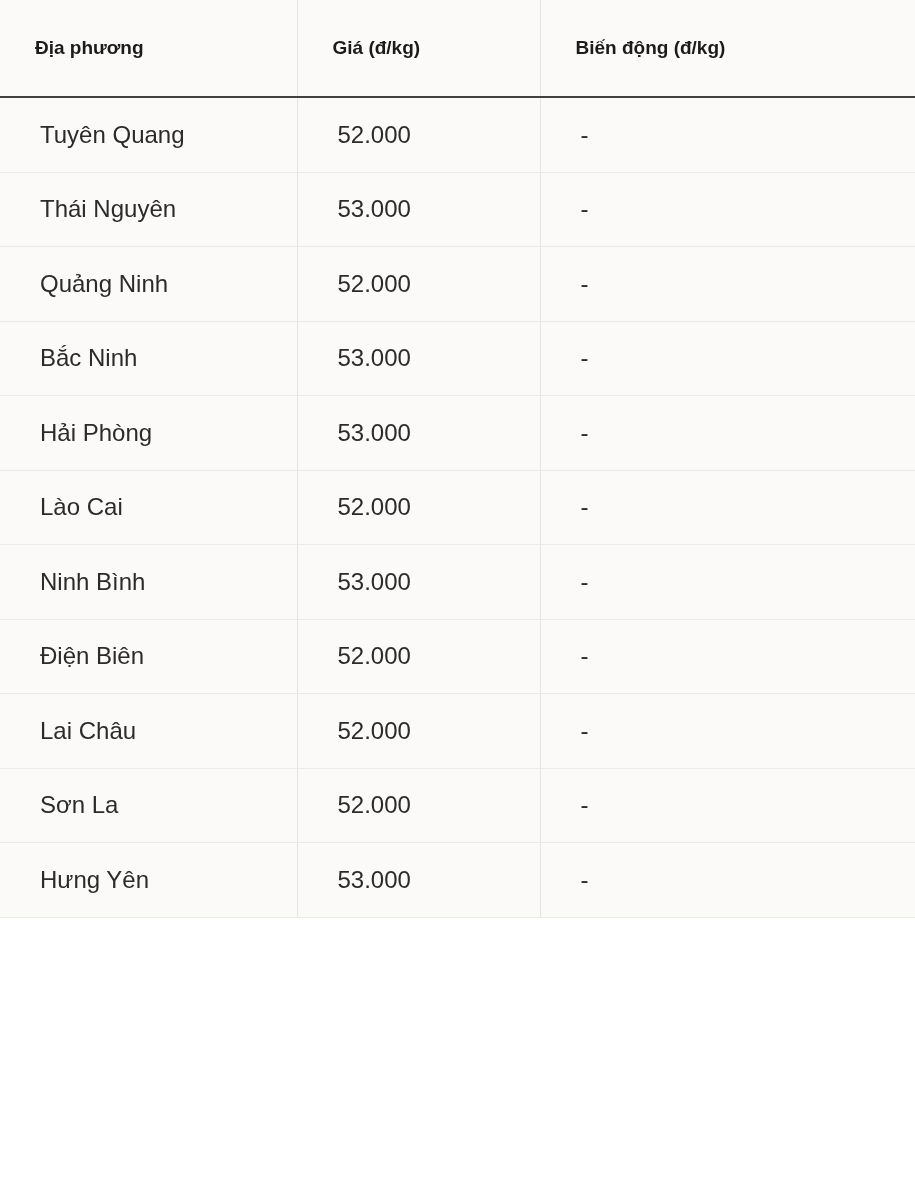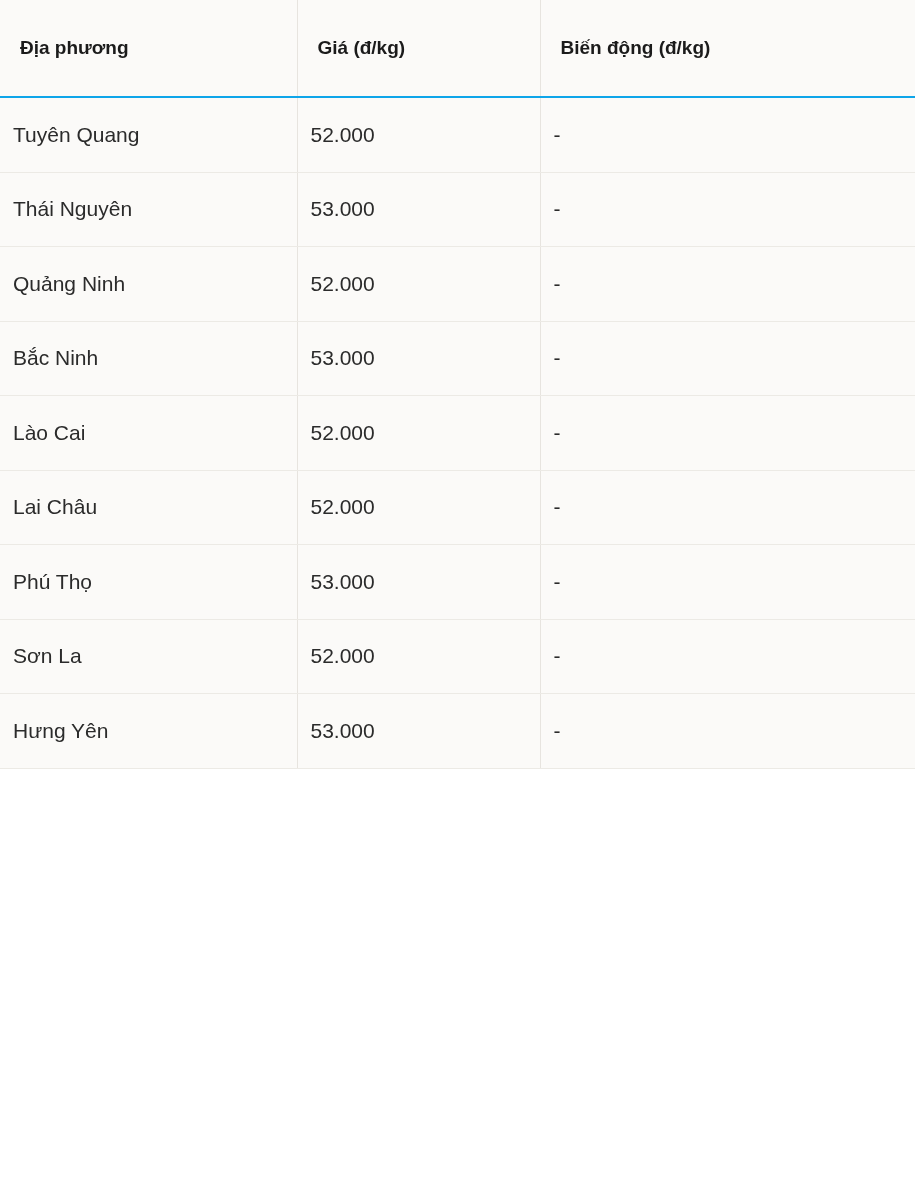--- a/index.html
+++ b/index.html
@@ -23,35 +23,35 @@
   .price-table col.c-locality { width: 297px; }
   .price-table col.c-price    { width: 243px; }
   .price-table col.c-change   { width: 375px; }
 
   .price-table thead th {
     background: #fbfaf8;
     text-align: left;
     font-size: 19px;
     font-weight: bold;
     color: #1b1b1b;
-    padding: 0 0 0 20px;
+    padding: 0 0 0 35px;
     height: 96px;
     vertical-align: middle;
     border-right: 1px solid #e7e4df;
-    border-bottom: 2px solid #0ea5e9;
+    border-bottom: 2px solid #404040;
   }
   .price-table thead th:last-child {
     border-right: none;
   }
   .price-table tbody td {
     background: #fbfaf8;
-    font-size: 21px;
+    font-size: 24px;
     font-weight: normal;
     color: #2b2b2b;
-    padding: 0 0 0 13px;
+    padding: 0 0 0 40px;
     height: 73.5px;
     vertical-align: middle;
     border-right: 1px solid #e7e4df;
     border-bottom: 1px solid #eceae5;
   }
   .price-table tbody td:last-child {
     border-right: none;
   }
   .price-table tbody tr:last-child td {
     border-bottom: 1px solid #eceae5;
@@ -91,32 +91,42 @@
       <td>Quảng Ninh</td>
       <td>52.000</td>
       <td class="cell-change">-</td>
     </tr>
     <tr>
       <td>Bắc Ninh</td>
       <td>53.000</td>
       <td class="cell-change">-</td>
     </tr>
     <tr>
+      <td>Hải Phòng</td>
+      <td>53.000</td>
+      <td class="cell-change">-</td>
+    </tr>
+    <tr>
       <td>Lào Cai</td>
+      <td>52.000</td>
+      <td class="cell-change">-</td>
+    </tr>
+    <tr>
+      <td>Ninh Bình</td>
+      <td>53.000</td>
+      <td class="cell-change">-</td>
+    </tr>
+    <tr>
+      <td>Điện Biên</td>
       <td>52.000</td>
       <td class="cell-change">-</td>
     </tr>
     <tr>
       <td>Lai Châu</td>
       <td>52.000</td>
-      <td class="cell-change">-</td>
-    </tr>
-    <tr>
-      <td>Phú Thọ</td>
-      <td>53.000</td>
       <td class="cell-change">-</td>
     </tr>
     <tr>
       <td>Sơn La</td>
       <td>52.000</td>
       <td class="cell-change">-</td>
     </tr>
     <tr>
       <td>Hưng Yên</td>
       <td>53.000</td>

